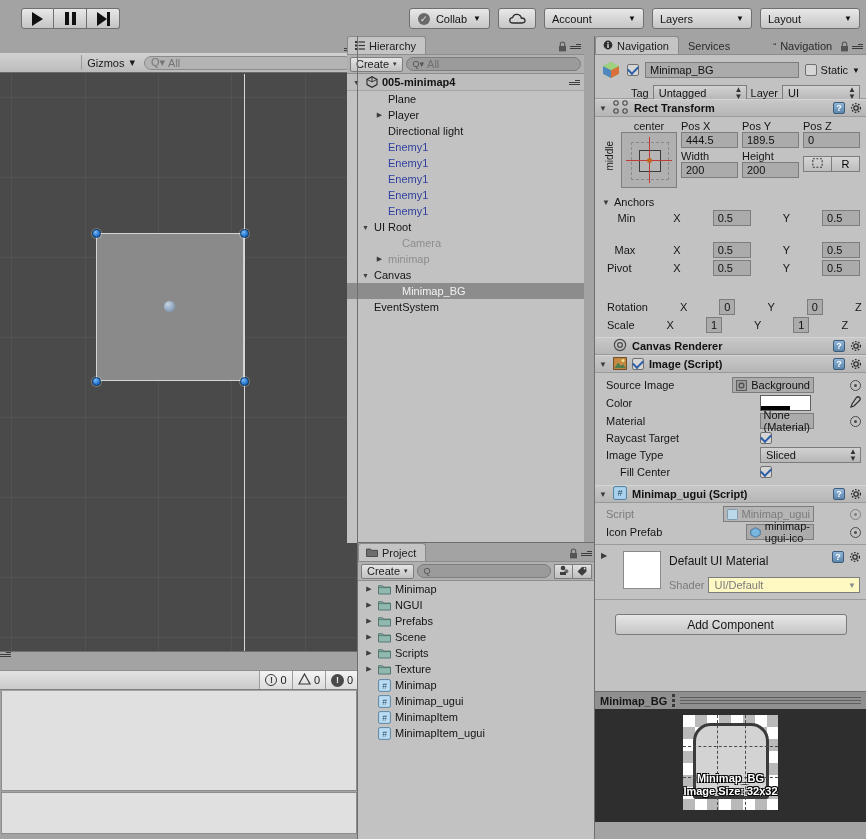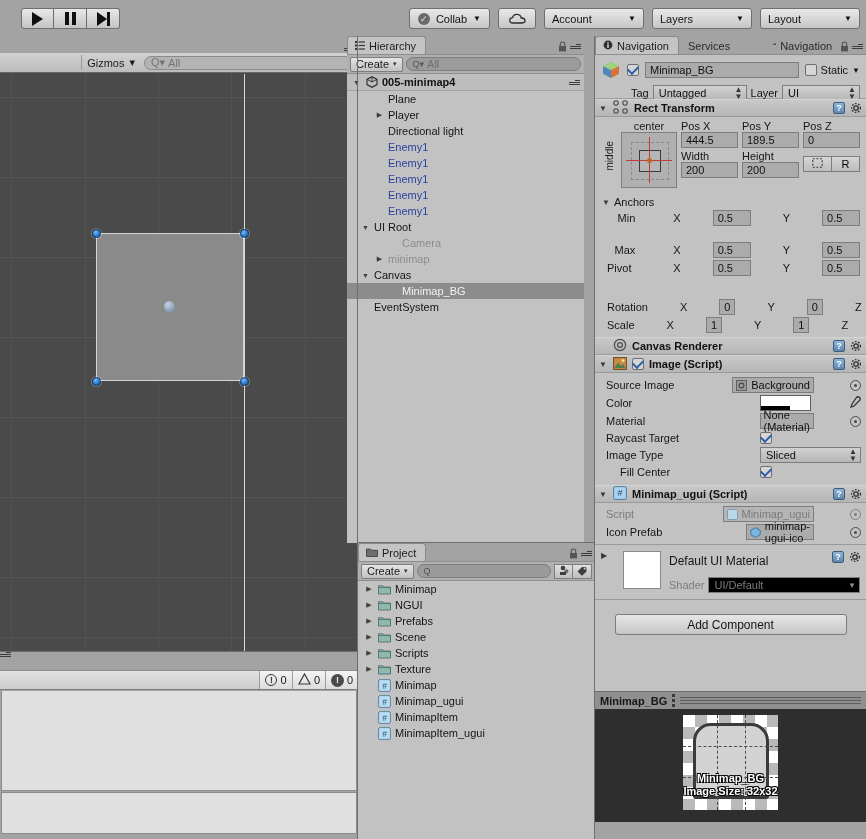--- a/index.html
+++ b/index.html
@@ -1101,21 +1101,21 @@
       <div style="border-top:1px solid #9a9a9a;border-bottom:1px solid #9a9a9a;background:#c2c2c2;">
         <div class="mat-block">
           <div style="width:14px;display:flex;align-items:flex-end;padding-bottom:4px;">
             <span style="font-size:8px;color:#3b3b3b;">▶</span>
           </div>
           <div class="mat-thumb"></div>
           <div style="flex:1;">
             <div style="font-size:12px;color:#141414;padding-top:3px;">Default UI Material</div>
             <div class="row" style="margin-top:9px;gap:4px;">
               <span class="lbl" style="color:#7b7b7b;">Shader</span>
-              <span class="popup" style="flex:1;background:#000000;color:#7b7b7b;">
+              <span class="popup" style="flex:1;background:#fef9c3;color:#7b7b7b;">
                 <span>UI/Default</span>
                 <span class="ud" style="color:#8d8d8d;">▼</span>
               </span>
             </div>
           </div>
           <div style="position:absolute;right:5px;top:6px;display:flex;gap:5px;align-items:center;">
             <span class="help-ico">?</span>
             <span class="gear-ico">
               <svg width="12" height="12" viewBox="0 0 12 12">
                   <circle cx="6" cy="6" r="2.2" fill="none" stroke="#2e2e2e" stroke-width="1.3"></circle>

